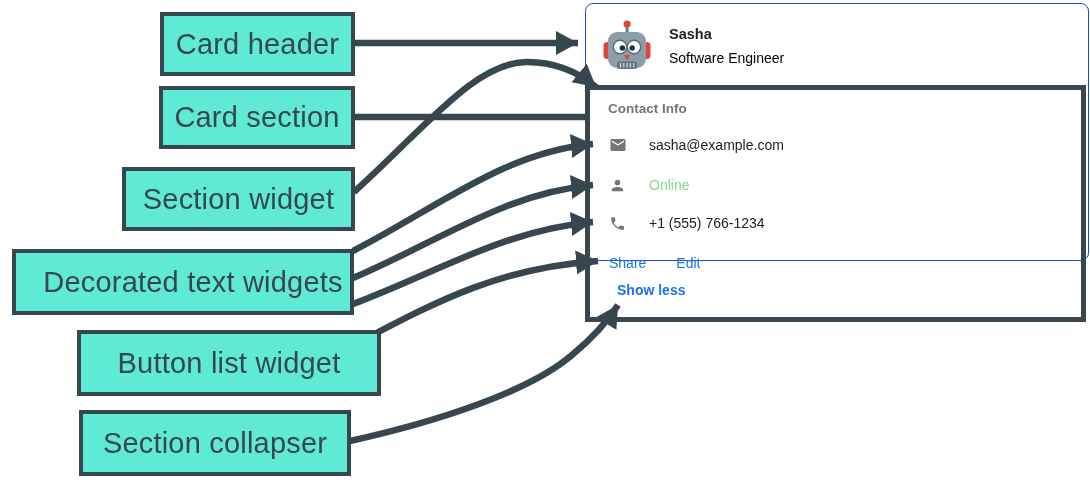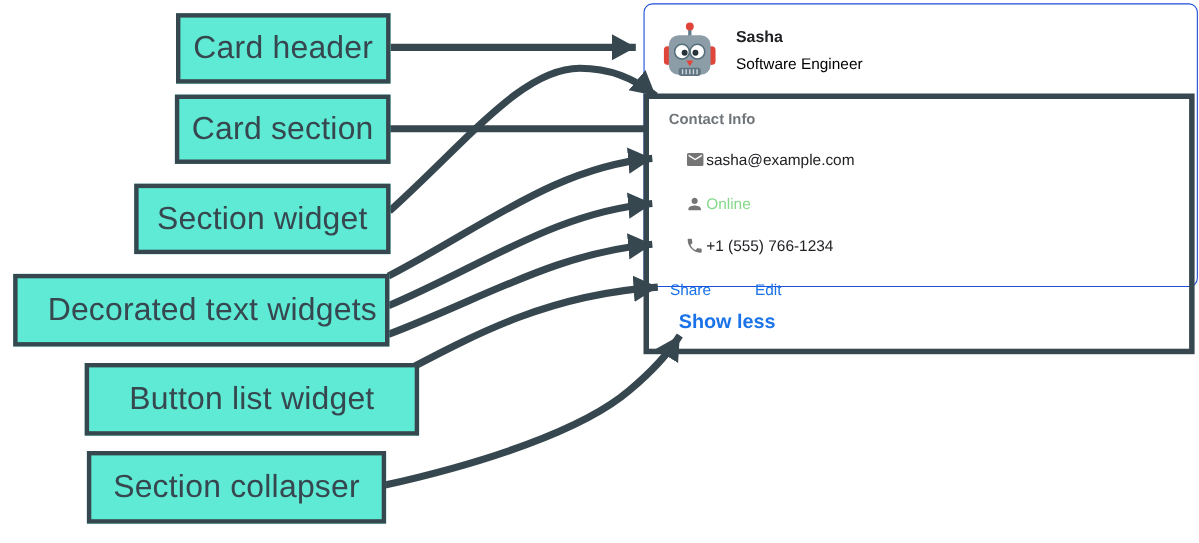--- a/index.html
+++ b/index.html
@@ -16,30 +16,30 @@
   
   .card{
     position:absolute;left:585px;top:3px;width:504px;height:258px;box-sizing:border-box;
     background:#ffffff;border:1px solid #1d4ed8;border-radius:8px;z-index:1;
   }
   .card-header{position:absolute;left:0;top:0;width:100%;height:82px;}
   .avatar{position:absolute;left:17px;top:14px;width:48px;height:54px;}
   .card-title{position:absolute;left:83px;top:22px;font-size:14.5px;font-weight:600;color:#202124;}
   .card-subtitle{position:absolute;left:83px;top:46px;font-size:14px;font-weight:400;color:#000000;}
   .section-header{position:absolute;left:22px;top:97px;font-size:13.5px;font-weight:700;color:#70757a;}
-  .dt-row{position:absolute;left:37px;display:flex;align-items:center;gap:1px;height:20px;}
+  .dt-row{position:absolute;left:23px;display:flex;align-items:center;gap:22px;height:20px;}
   .dt-row .dt-icon{width:18px;height:18px;flex:0 0 auto;display:flex;align-items:center;}
   .dt-text{font-size:14px;color:#202124;white-space:nowrap;}
   .dt-text.green{color:#84d989;}
   .row-email{top:131px;}
   .row-online{top:171px;}
   .row-phone{top:209px;}
-  .btn-row{position:absolute;left:23px;top:249px;display:flex;gap:40px;height:20px;align-items:center;}
+  .btn-row{position:absolute;left:23px;top:249px;display:flex;gap:30px;height:20px;align-items:center;}
   .text-button{font-size:14px;font-weight:500;color:#1a73e8;cursor:pointer;background:none;border:none;padding:0;font-family:inherit;white-space:nowrap;}
-  .collapser{position:absolute;left:31px;top:278px;font-size:18px;font-weight:600;color:#1a73e8;cursor:pointer;background:none;border:none;padding:0;font-family:inherit;white-space:nowrap;}
+  .collapser{position:absolute;left:31px;top:278px;font-size:14px;font-weight:600;color:#1a73e8;cursor:pointer;background:none;border:none;padding:0;font-family:inherit;white-space:nowrap;}
   
   .overlay{position:absolute;left:0;top:0;width:1090px;height:494px;z-index:2;pointer-events:none;}
 </style>
 </head>
 <body>
 
 <div class="canvas">
 
   <div class="card">
     <div class="card-header">

